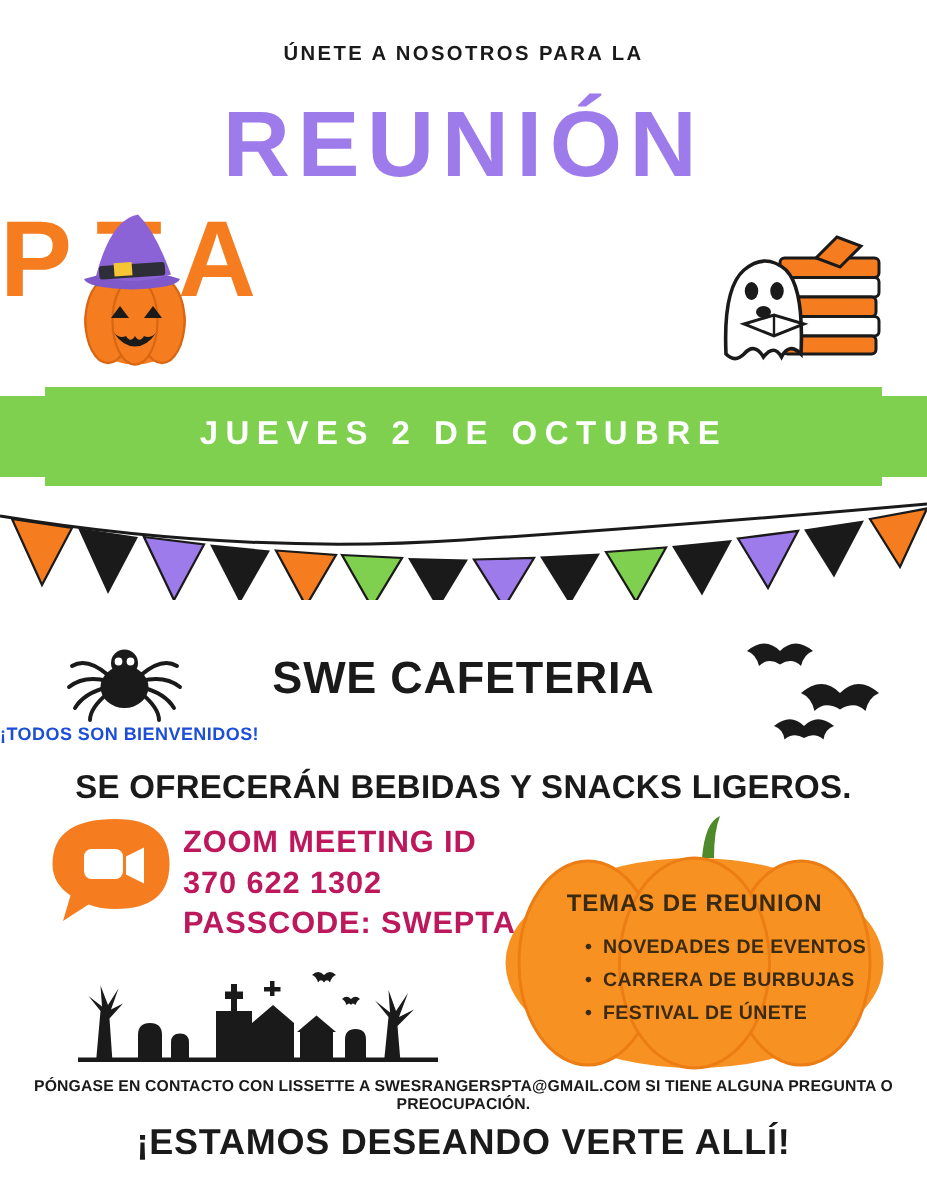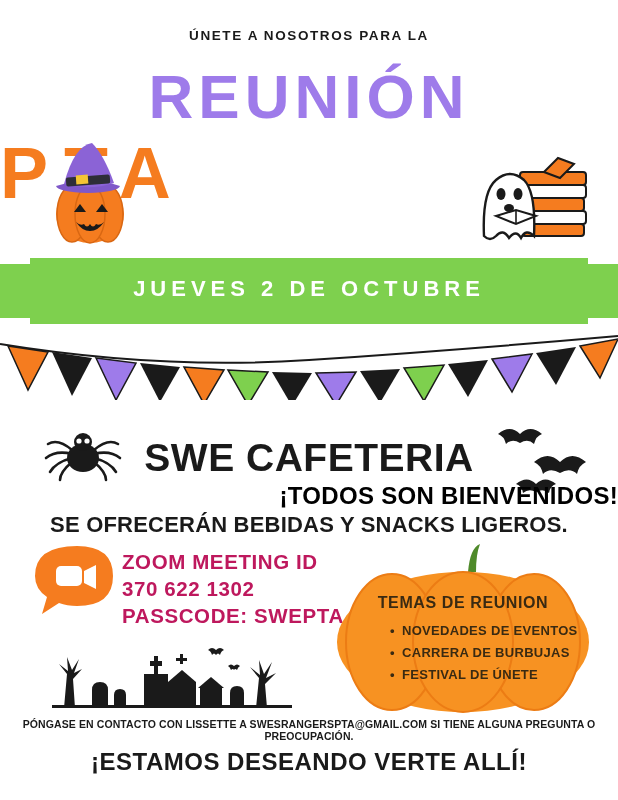--- a/index.html
+++ b/index.html
@@ -115,34 +115,34 @@
     font-weight: bold;
     color: #56b3e8;
     letter-spacing: 1px;
   }
   .place {
     position: absolute;
     top: 436px;
     left: 0;
     width: 100%;
     text-align: center;
-    font-size: 39px;
+    font-size: 30px;
     font-weight: bold;
     color: #1a1a1a;
     letter-spacing: 0.5px;
   }
   .welcome {
     position: absolute;
     top: 482px;
     left: 0;
     width: 100%;
-    text-align: right;
-    font-size: 24px;
-    font-weight: bold;
-    color: #000000;
+    text-align: left;
+    font-size: 12px;
+    font-weight: bold;
+    color: #1d4ed8;
     letter-spacing: 0.3px;
   }
   .snacks {
     position: absolute;
     top: 512px;
     left: 0;
     width: 100%;
     text-align: center;
     font-size: 22px;
     font-weight: bold;

